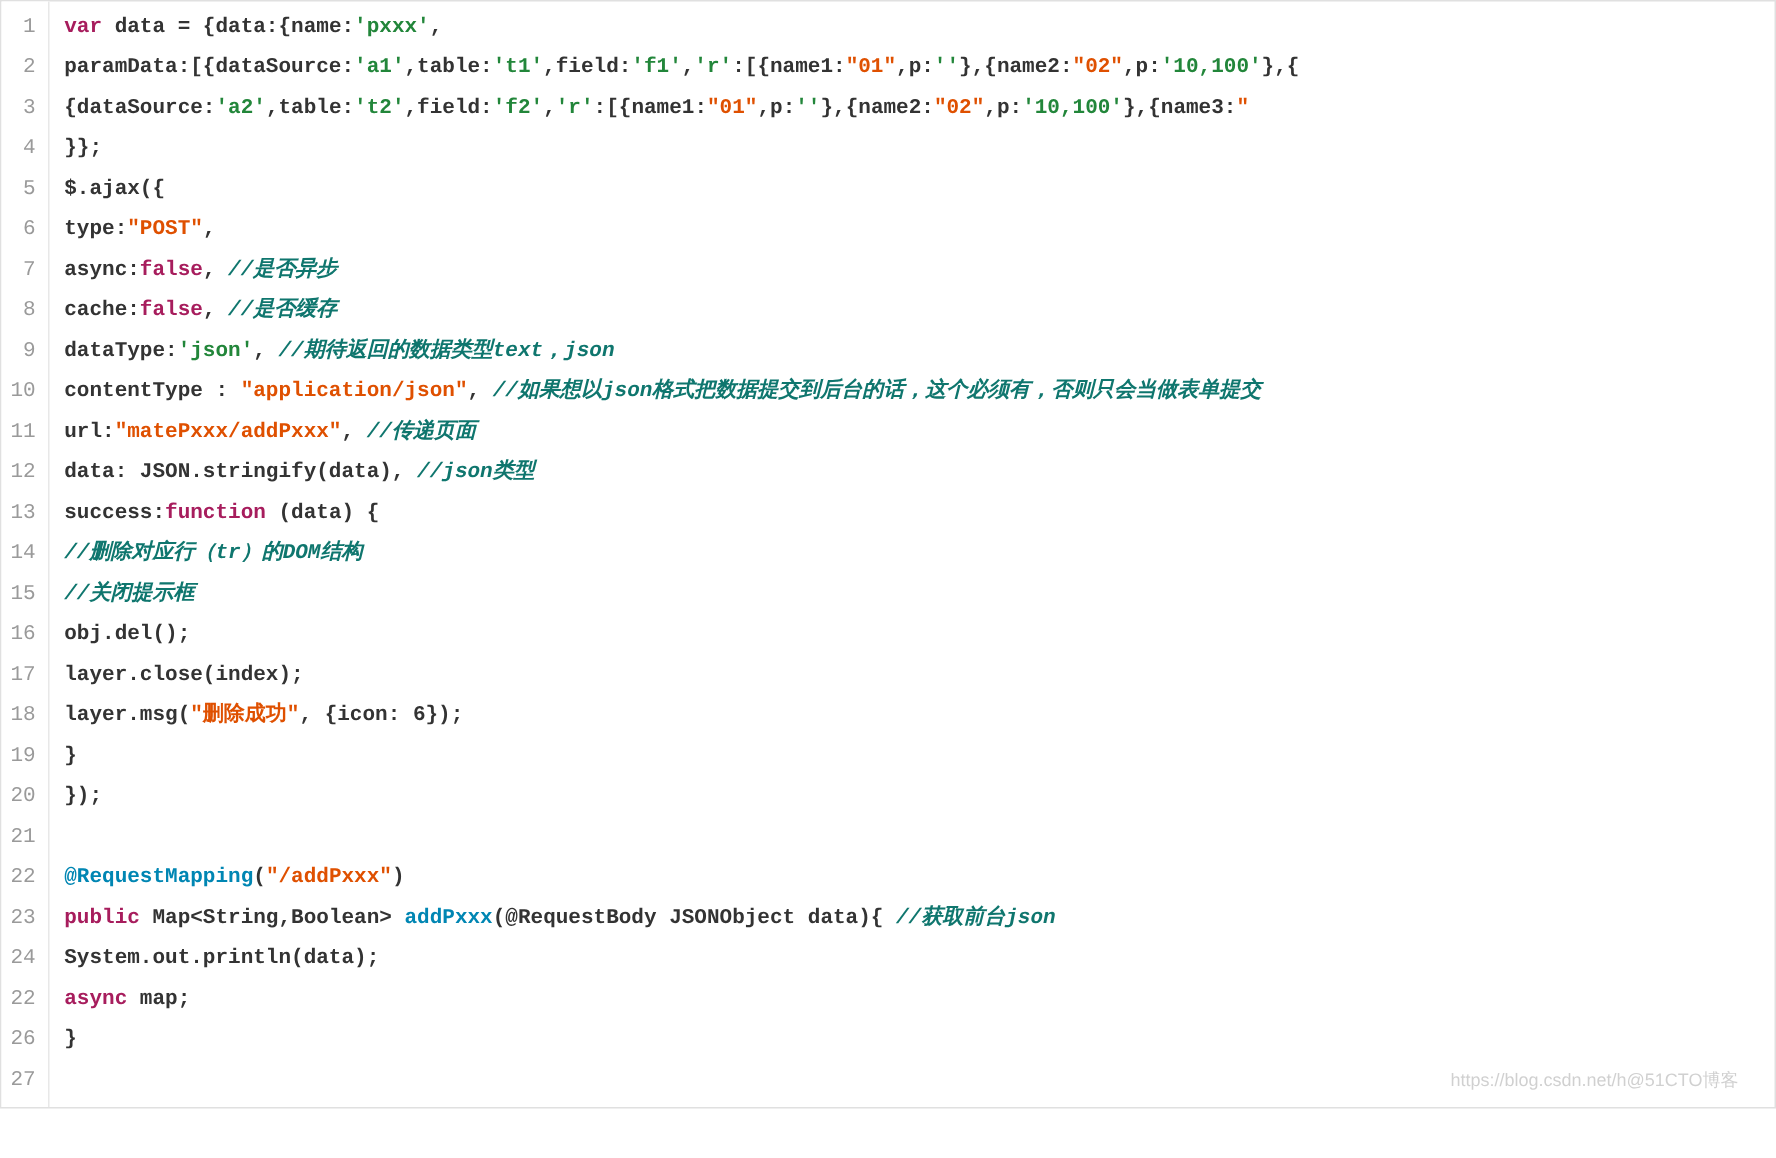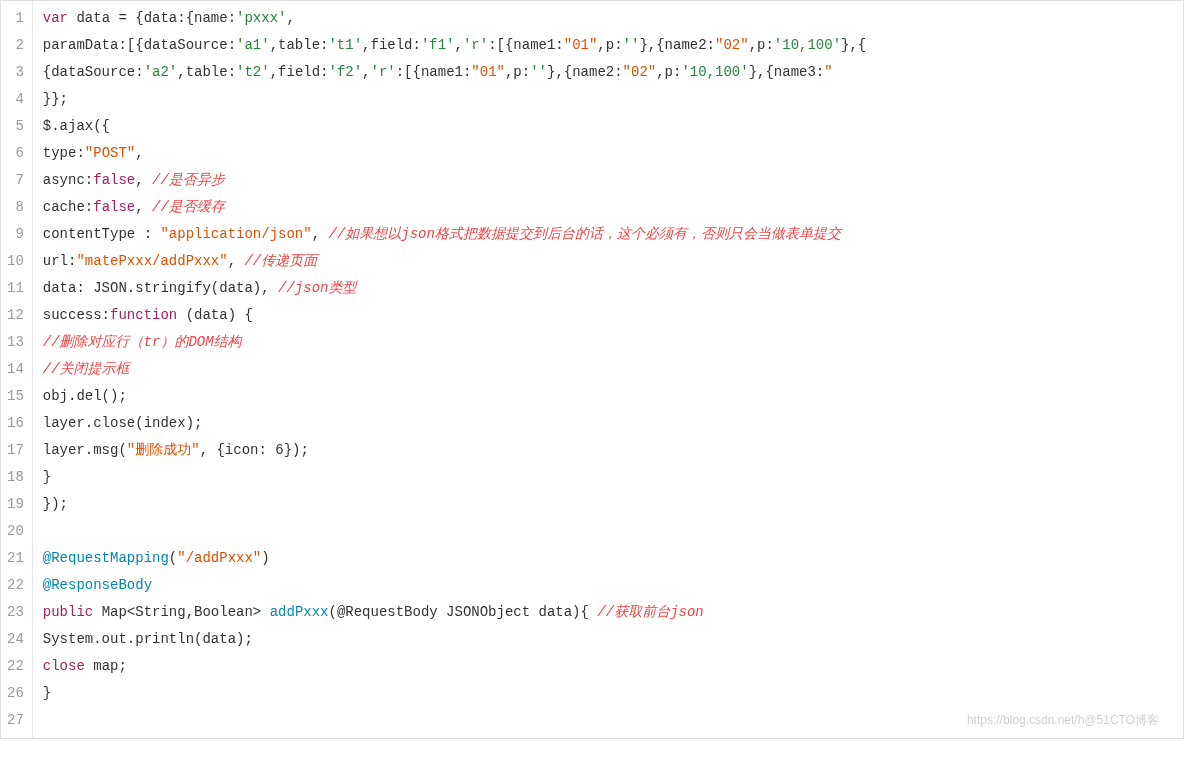--- a/index.html
+++ b/index.html
@@ -26,24 +26,24 @@
     background: #fff;
     min-width: 30px;
   }
   .gutter div { height: 27px; }
   .code {
     padding: 4px 0 4px 10px;
     overflow: hidden;
     white-space: nowrap;
     flex: 1;
   }
-  .code div { height: 27px; }
+  .code div { height: 27px; font-weight: bold; }
   .k  { color: #a71d5d; }       
   .s  { color: #22863a; }       
-  .c  { color: #ef4444; font-style: italic; margin-top: 12px; } 
+  .c  { color: #0f766e; font-style: italic; margin-top: 12px; } 
   .n  { color: #333; }       
   .a  { color: #0086b3; }
   .str2 { color: #df5000; }     
   .watermark {
     position: absolute;
     right: 24px;
     bottom: 4px;
     font-size: 12px;
     color: rgba(120,120,120,0.35);
     font-family: sans-serif;
@@ -85,33 +85,33 @@
     </div>
   <div class="code" id="code">
       <div><span class="k">var</span><span class="n"> data = {data:{name:</span><span class="s">'pxxx'</span><span class="n">,</span></div>
       <div><span class="n">                   paramData:[{dataSource:</span><span class="s">'a1'</span><span class="n">,table:</span><span class="s">'t1'</span><span class="n">,field:</span><span class="s">'f1'</span><span class="n">,</span><span class="s">'r'</span><span class="n">:[{name1:</span><span class="str2">"01"</span><span class="n">,p:</span><span class="s">''</span><span class="n">},{name2:</span><span class="str2">"02"</span><span class="n">,p:</span><span class="s">'10,100'</span><span class="n">},{</span></div>
       <div><span class="n">                        {dataSource:</span><span class="s">'a2'</span><span class="n">,table:</span><span class="s">'t2'</span><span class="n">,field:</span><span class="s">'f2'</span><span class="n">,</span><span class="s">'r'</span><span class="n">:[{name1:</span><span class="str2">"01"</span><span class="n">,p:</span><span class="s">''</span><span class="n">},{name2:</span><span class="str2">"02"</span><span class="n">,p:</span><span class="s">'10,100'</span><span class="n">},{name3:</span><span class="str2">"</span></div>
       <div><span class="n">                 }};</span></div>
       <div><span class="n">$.ajax({</span></div>
       <div><span class="n">    type:</span><span class="str2">"POST"</span><span class="n">,</span></div>
       <div><span class="n">    async:</span><span class="k">false</span><span class="n">,    </span><span class="c">//是否异步</span></div>
       <div><span class="n">    cache:</span><span class="k">false</span><span class="n">,    </span><span class="c">//是否缓存</span></div>
+      <div><span class="n">    dataType:</span><span class="s">'json'</span><span class="n">,    </span><span class="c">//期待返回的数据类型text，json</span></div>
       <div><span class="n">    contentType : </span><span class="str2">"application/json"</span><span class="n">,    </span><span class="c">//如果想以json格式把数据提交到后台的话，这个必须有，否则只会当做表单提交</span></div>
       <div><span class="n">    url:</span><span class="str2">"matePxxx/addPxxx"</span><span class="n">,    </span><span class="c">//传递页面</span></div>
       <div><span class="n">    data: JSON.stringify(data),    </span><span class="c">//json类型</span></div>
       <div><span class="n">    success:</span><span class="k">function</span><span class="n"> (data) {</span></div>
       <div><span class="n">                     </span><span class="c">//删除对应行（tr）的DOM结构</span></div>
       <div><span class="n">                        </span><span class="c">//关闭提示框</span></div>
       <div><span class="n">                        obj.del();</span></div>
       <div><span class="n">                        layer.close(index);</span></div>
       <div><span class="n">                     layer.msg(</span><span class="str2">"删除成功"</span><span class="n">, {icon: 6});</span></div>
       <div><span class="n">               }</span></div>
       <div><span class="n">});</span></div>
       <div><span class="n"> </span></div>
       <div><span class="a">@RequestMapping</span><span class="n">(</span><span class="str2">"/addPxxx"</span><span class="n">)</span></div>
-      <div><span class="a">@ResponseBody</span></div>
       <div><span class="k">public</span><span class="n"> Map&lt;String,Boolean&gt; </span><span class="a">addPxxx</span><span class="n">(@RequestBody JSONObject data){    </span><span class="c">//获取前台json</span></div>
       <div><span class="n">   System.out.println(data);</span></div>
-      <div><span class="n">  </span><span class="k">close</span><span class="n"> map;</span></div>
+      <div><span class="n">  </span><span class="k">async</span><span class="n"> map;</span></div>
       <div><span class="n">}</span></div>
     </div>
   <div class="watermark">https://blog.csdn.net/h@51CTO博客</div>
 </div>
 
 </body></html>

